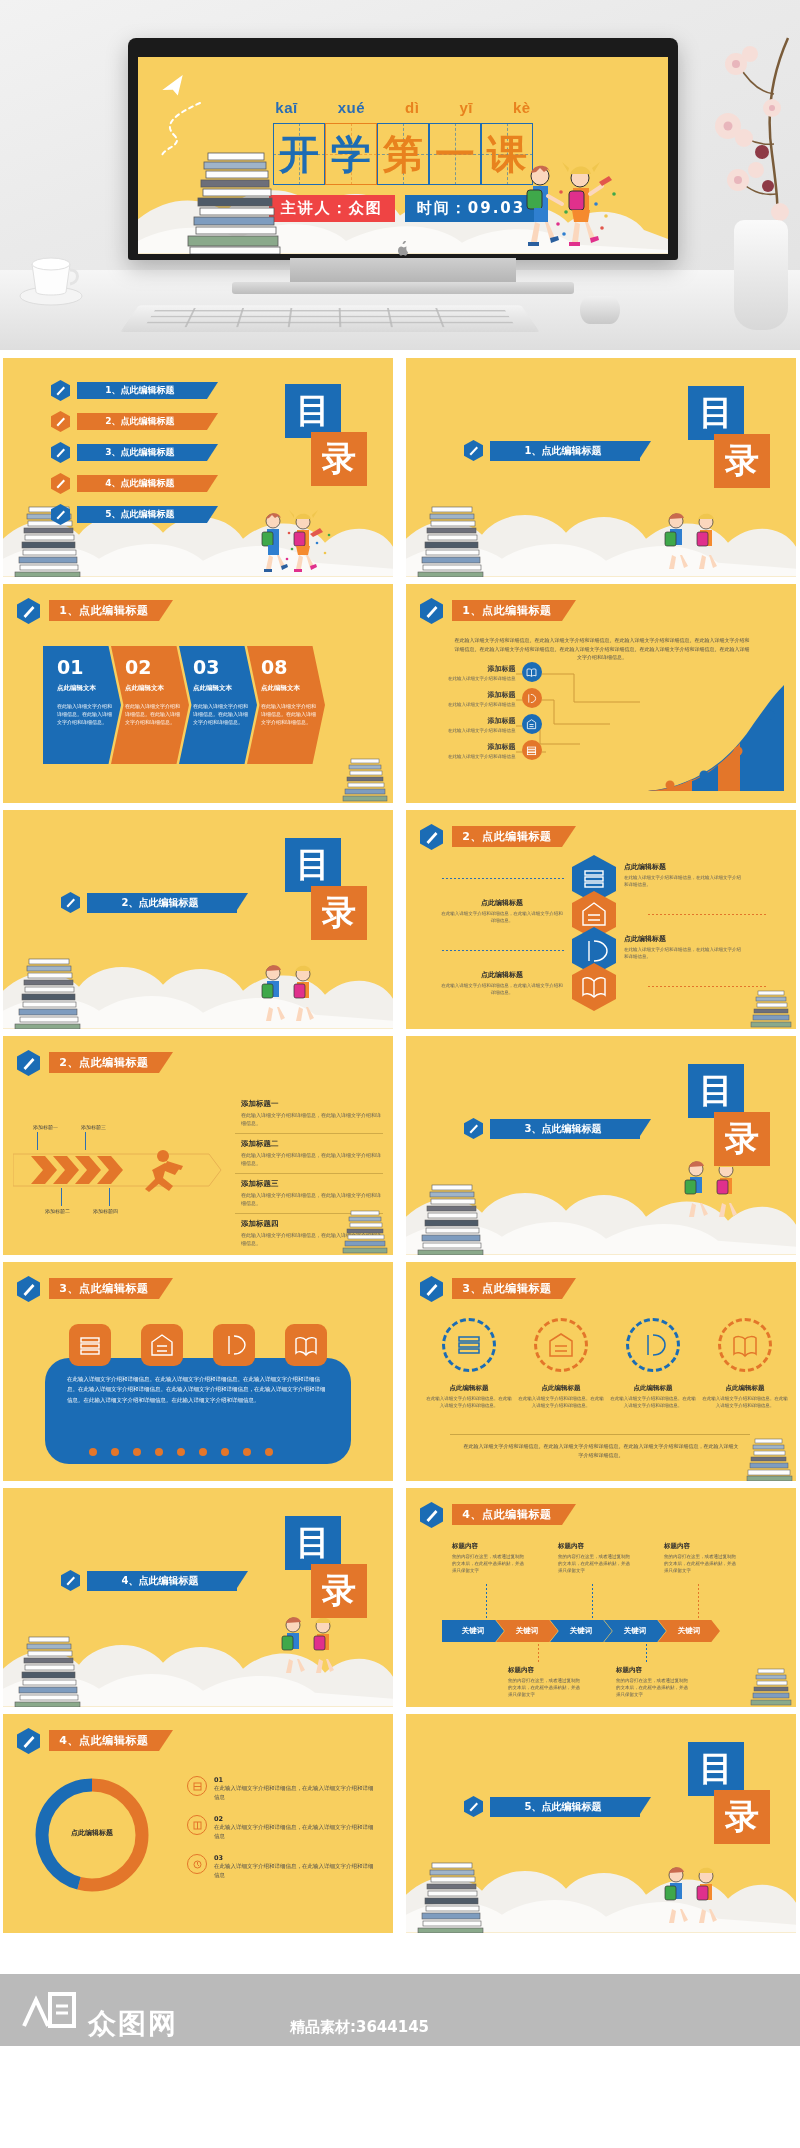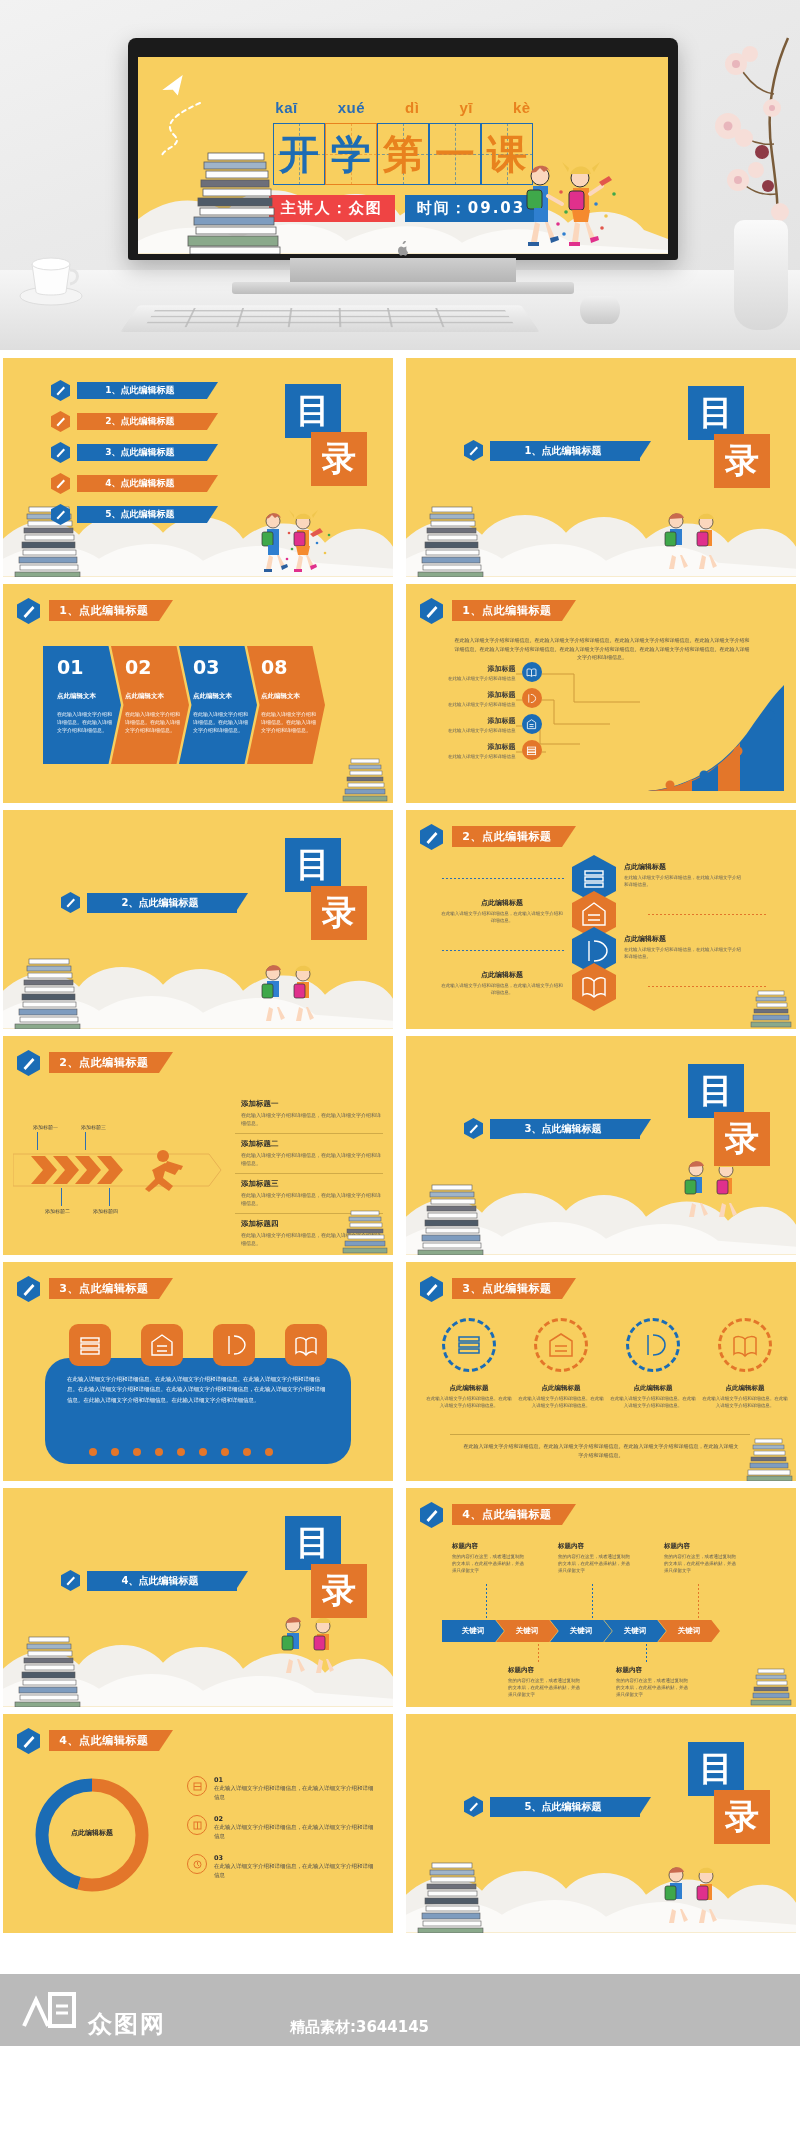--- a/index.html
+++ b/index.html
@@ -103,21 +103,21 @@
      border-left:11px solid currentColor; border-bottom:17px solid transparent; }
   .toc-bar.b::after{ color:#1b6cb5; } .toc-bar.o::after{ color:#e3762a; }
 
   
   .chev-wrap { position:absolute; left:40px; top:62px; display:flex; }
   .chev { width:78px; height:118px; position:relative; color:#fff; padding:10px 8px 0 14px;
      clip-path:polygon(0 0, 84% 0, 100% 50%, 84% 100%, 0 100%, 16% 50%); margin-left:-10px; }
   .chev:first-child { clip-path:polygon(0 0, 84% 0, 100% 50%, 84% 100%, 0 100%); margin-left:0; }
   .chev.b { background:#1b6cb5; } .chev.o { background:#e3762a; }
   .chev .num { font-size:19px; font-weight:800; font-family:"DejaVu Sans",sans-serif; }
-  .chev .sub { font-size:6.5px; font-weight:700; margin-top:14px; font-family:"DejaVu Sans",sans-serif; }
+  .chev .sub { font-size:6.5px; font-weight:700; margin-top:6px; font-family:"DejaVu Sans",sans-serif; }
   .chev .txt { font-size:5px; line-height:1.55; margin-top:10px; font-family:"DejaVu Sans",sans-serif; }
 
   .para { position:absolute; font-size:5px; line-height:1.7; color:#4a4a4a;
      text-align:center; font-family:"DejaVu Sans",sans-serif; }
 
   
   .growth { position:absolute; right:6px; bottom:10px; width:150px; height:110px; }
   .growth svg { display:block; width:100%; height:100%; }
   .gl-row { position:absolute; display:flex; align-items:center; gap:6px; }
   .gl-txt { text-align:right; }
@@ -191,21 +191,21 @@
      display:flex; align-items:center; justify-content:center; flex:none; }
   .dl-ic svg { width:11px; height:11px; }
   .dl-t { font-size:5.5px; color:#4a4a4a; line-height:1.65; font-family:"DejaVu Sans",sans-serif; }
 
   
   .wm { position:absolute; left:0; top:1974px; width:800px; height:72px;
      background:rgba(110,110,110,.48); display:flex; align-items:center; gap:12px;
      padding-left:22px; color:#fff; }
   .wm-logo { width:54px; height:48px; }
   .wm-logo svg { display:block; width:100%; height:100%; }
-  .wm-txt { font-size:24px; font-weight:700; letter-spacing:2px;
+  .wm-txt { font-size:28px; font-weight:700; letter-spacing:2px;
      font-family:"DejaVu Sans",sans-serif;margin-top:27px; }
   .wm-sub { position:absolute; left:290px; top:44px; font-size:15px; font-weight:700;
      font-family:"DejaVu Sans",sans-serif; }
 </style>
 </head>
 <body>
 
 <div class="hero">
   <div class="hero-bg"></div>
   <div class="desk"></div>

